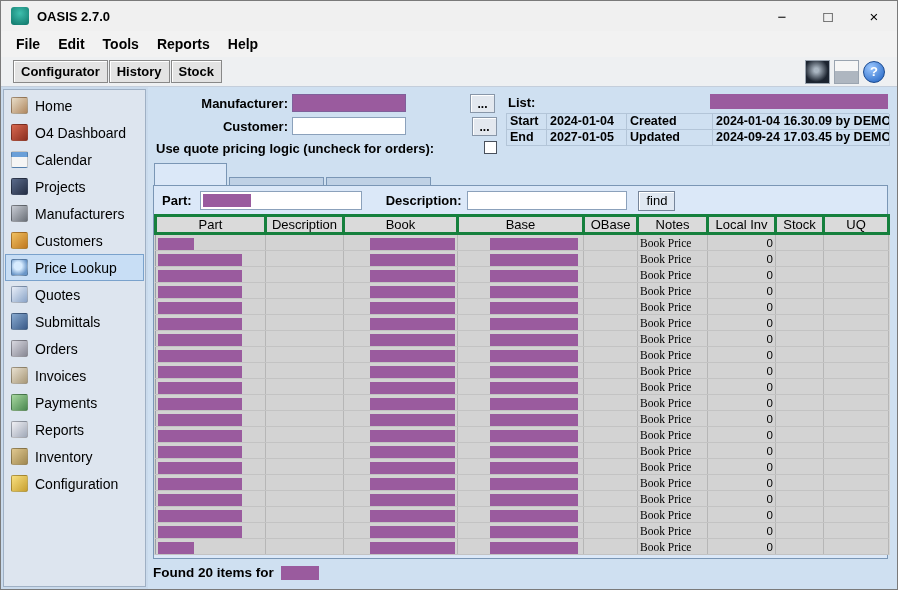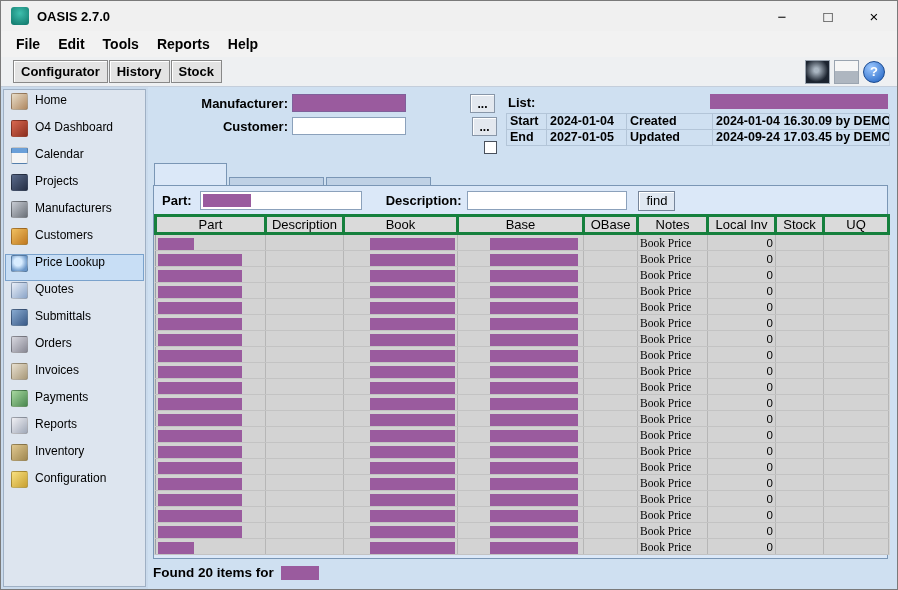--- a/index.html
+++ b/index.html
@@ -16,21 +16,21 @@
   .toolbar{height:30px;flex:none;background:#eef0f2;display:flex;align-items:center;padding:0 12px;border-bottom:1px solid #c4cedb;}
   .tb-btn{font-family:inherit;font-size:13px;font-weight:bold;padding:3px 7px;background:#e3e3e3;border:1px solid #888;box-shadow:inset 1px 1px 0 #fff;}
   .tb-btn+.tb-btn{margin-left:1px;}
   .tb-icons{margin-left:auto;display:flex;align-items:center;gap:4px;}
   .icon-btn{width:25px;height:24px;border:1px solid #9aa4b0;background:#dfe4ea;display:flex;align-items:center;justify-content:center;font-family:inherit;padding:0;}
   .camera-icon{background:radial-gradient(circle at 45% 42%,#aab6c2 12%,#1c2430 65%);}
   .printer-icon{background:linear-gradient(#f6f6f6 45%,#aeb6c0 45%);}
   .help-icon{border-radius:50%;width:22px;height:22px;background:radial-gradient(circle at 35% 28%,#9cc8ff,#1a5ec0);color:#fff;font-weight:bold;font-size:13px;border:1px solid #1a4a90;}
   .bodyrow{flex:1;display:flex;background:#c9daec;min-height:0;}
   .sidebar{width:143px;flex:none;margin:2px;background:#dde5ef;border:1px solid #9fb0c4;padding:2px 1px;overflow:hidden;}
-  .side-item{height:27px;display:flex;align-items:flex-start;gap:7px;padding:0 5px;font-size:12px;border:1px solid transparent;white-space:nowrap;}
+  .side-item{height:27px;display:flex;align-items:center;gap:7px;padding:0 5px;font-size:14px;border:1px solid transparent;white-space:nowrap;}
   .side-item.selected{background:#c8def5;border-color:#7aa2cc;}
   .side-icon{width:17px;height:17px;border-radius:2px;flex:none;border:1px solid rgba(0,0,0,.2);}
   .home-icon{background:linear-gradient(135deg,#e8ddc8,#b08860);}
   .dashboard-icon{background:linear-gradient(135deg,#d86850,#8c2f20);}
   .calendar-icon{background:linear-gradient(#6a9fd8 32%,#f5f5f5 32%);}
   .contacts-icon{background:linear-gradient(135deg,#e8e8f0,#9098a8);}
   .projects-icon{background:linear-gradient(135deg,#5a6a8a,#252f45);}
   .manufacturers-icon{background:linear-gradient(135deg,#c8ccd4,#6a7078);}
   .customers-icon{background:linear-gradient(135deg,#f0c060,#c07820);}
   .price-lookup-icon{background:radial-gradient(circle at 40% 40%,#d8ecff 30%,#6a96c8 75%);}
@@ -187,20 +187,21 @@
     <div class="main">
 
       <span class="abs lbl lbl-manufacturer">Manufacturer:</span>
       <div class="abs inp-manufacturer"></div>
       <button class="abs dots dots-1">...</button>
 
       <span class="abs lbl lbl-customer">Customer:</span>
       <input class="abs inp-customer" value="" style="">
       <button class="abs dots dots-2">...</button>
 
+      <span class="abs lbl lbl-quote">Use quote pricing logic (uncheck for orders):</span>
       <span class="abs checkbox"></span>
 
       <span class="abs lbl lbl-list">List:</span>
       <div class="abs redact list-redact"></div>
 
       <div class="abs dates">
         <span class="dc">Start</span>
         <span class="dc">2024-01-04</span>
         <span class="dc">Created</span>
         <span class="dc">2024-01-04 16.30.09 by DEMO</span>

